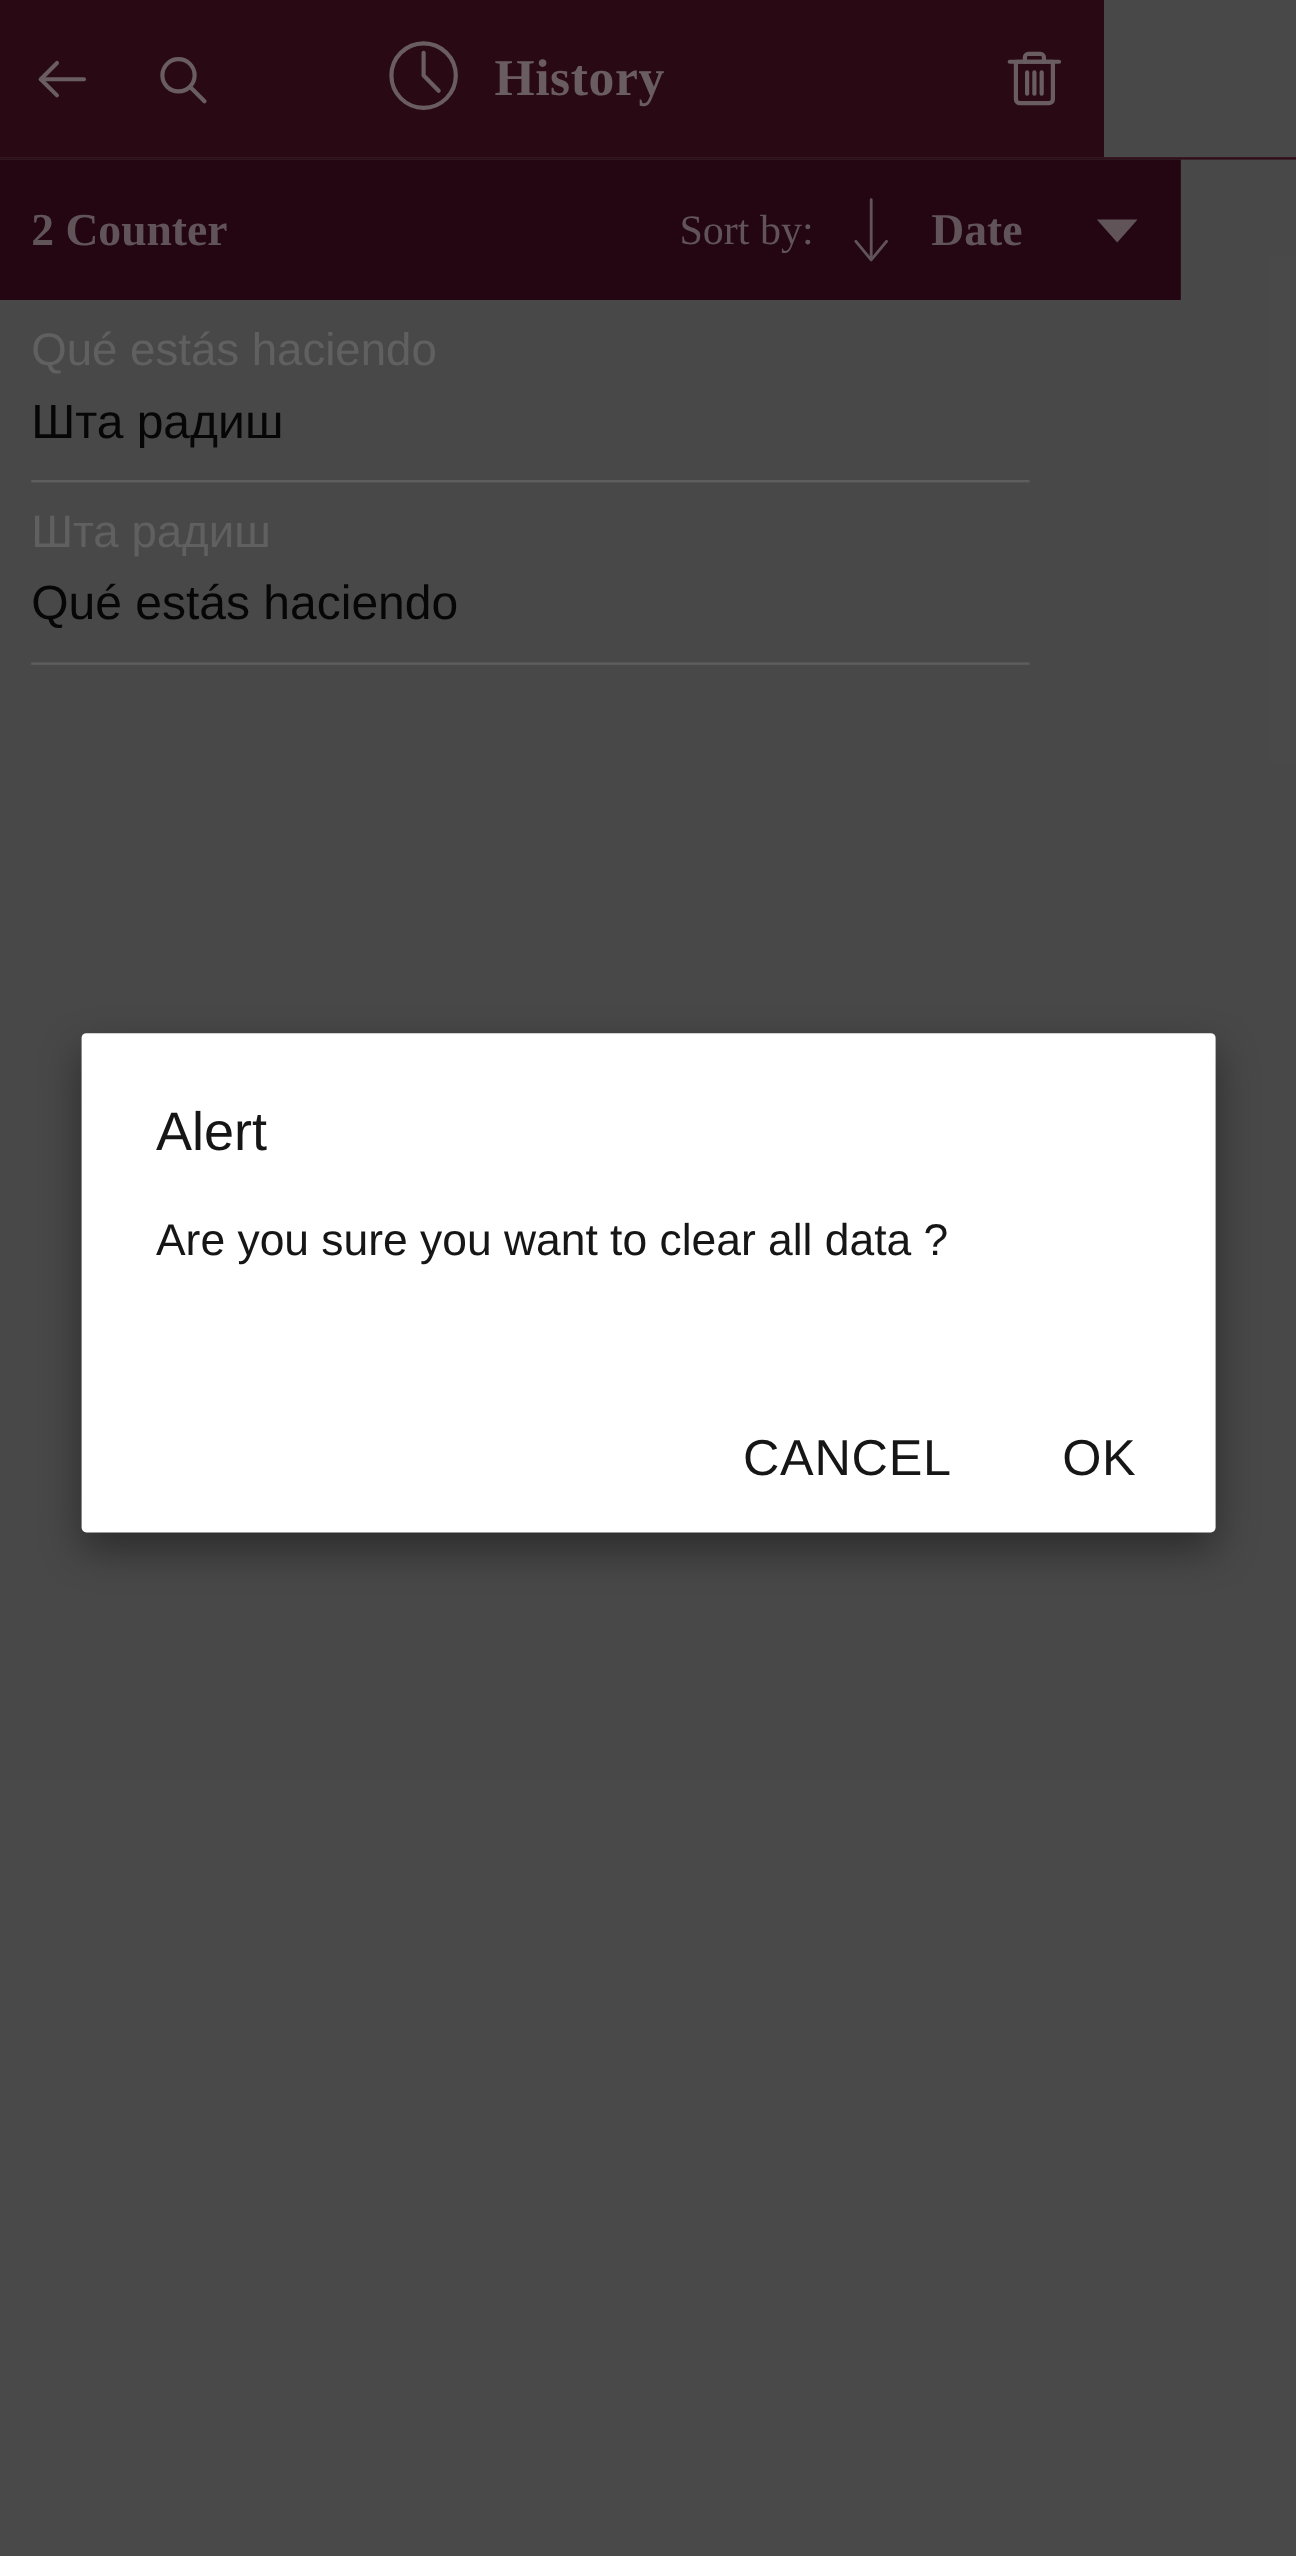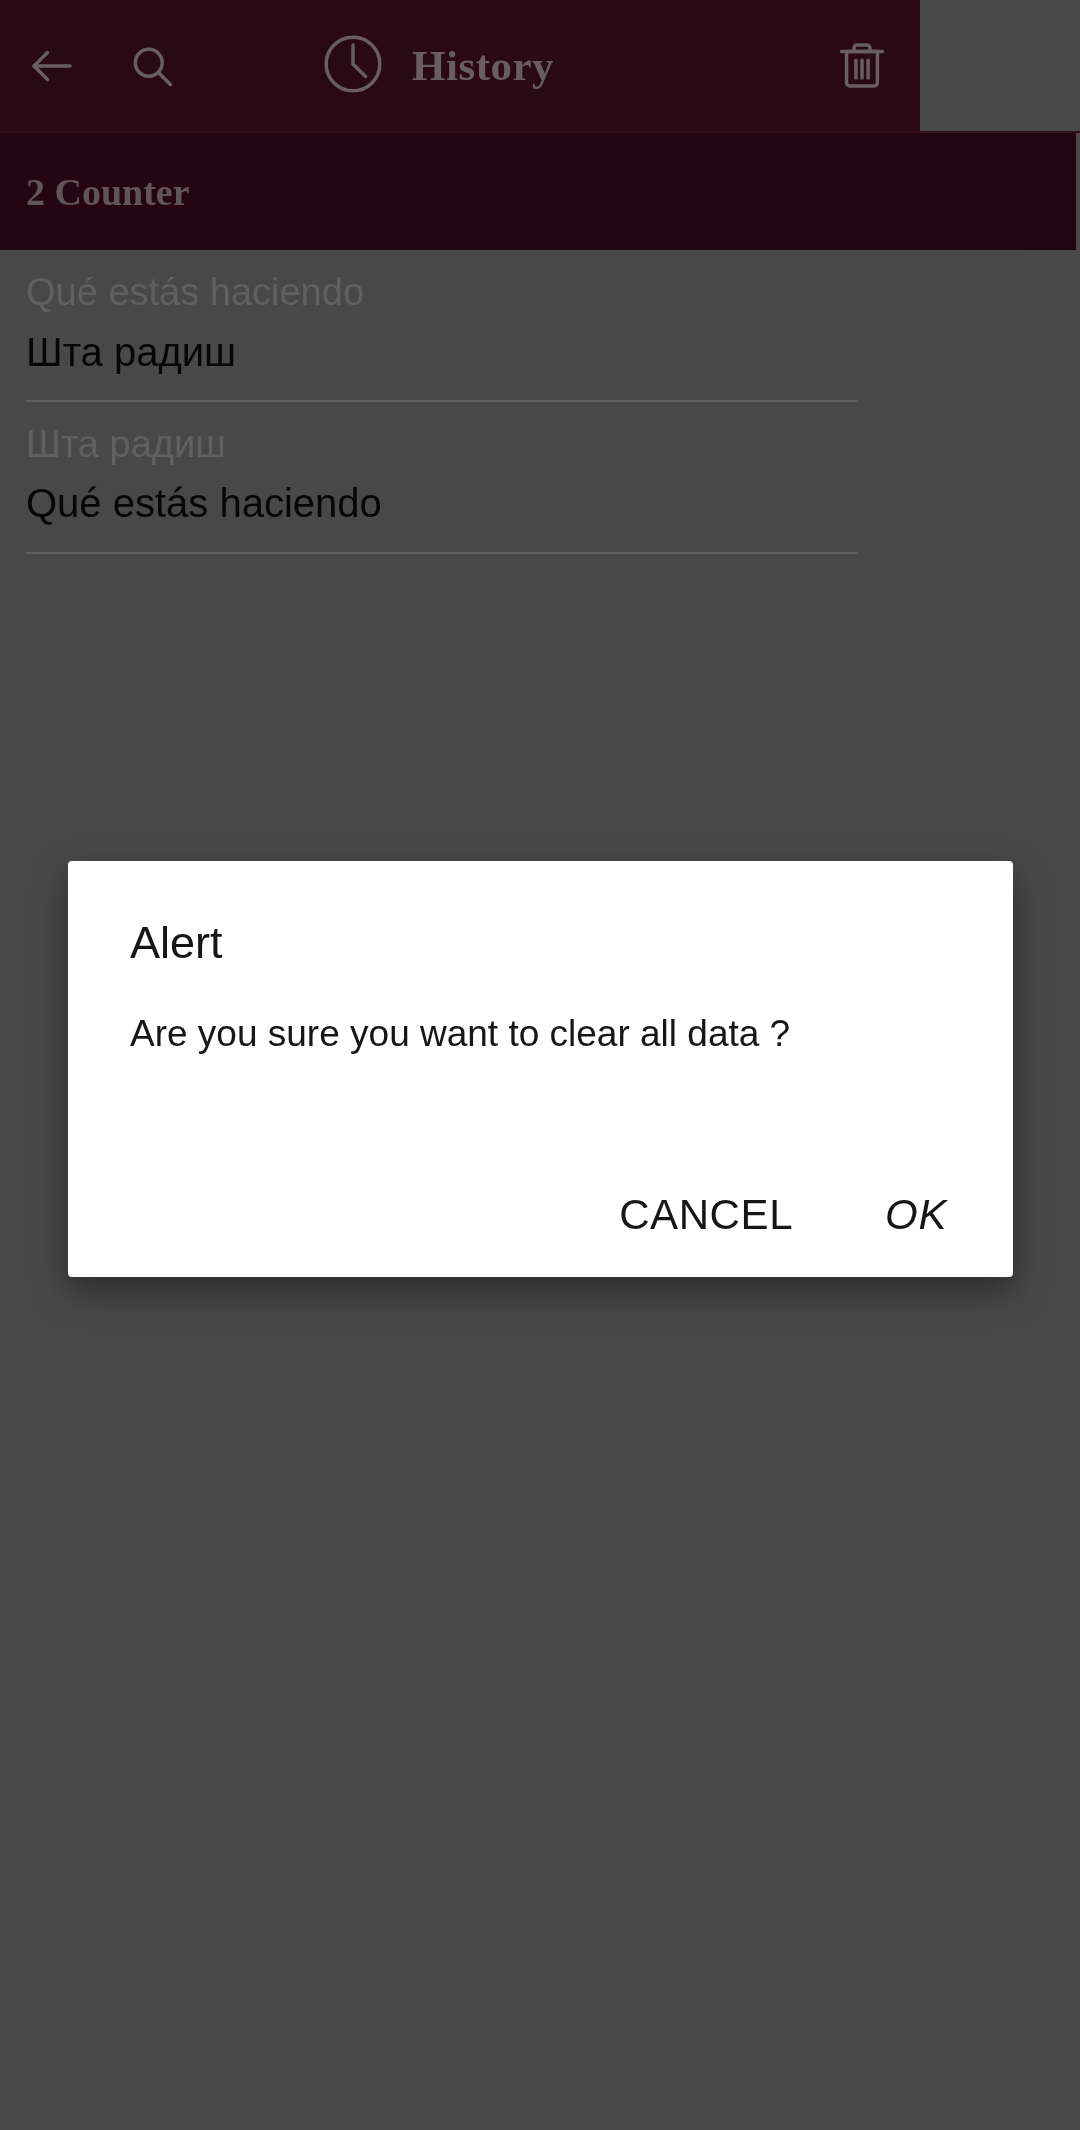--- a/index.html
+++ b/index.html
@@ -71,21 +71,21 @@
   #trash-btn {
     position: absolute;
     right: 20px;
     top: 27px;
   }
 
   
   #sortbar {
     position: absolute;
     left: 0; top: 133px;
-    width: 1076px;
+    width: 984px;
     height: 117px;
     background: #34091a;
     display: flex;
     align-items: center;
   }
   #counter-label {
     font-family: "Liberation Serif", serif;
     font-weight: bold;
     font-size: 38px;
     color: #907d83;
@@ -202,21 +202,21 @@
     font-size: 42px;
     color: #161616;
     letter-spacing: 0.6px;
     padding: 16px 22px;
     background: transparent;
     border: none;
     cursor: pointer;
     font-family: "Liberation Sans", sans-serif;
     white-space: nowrap;
   }
-  #ok-button { margin-left: 48px; margin-right: 22px; font-style: italic; }
+  #ok-button { margin-left: 48px; margin-right: 22px; }
 </style>
 </head>
 <body>
 
 <div id="screen">
 
   <div id="app">
 
     <div id="appbar">
 
@@ -259,20 +259,38 @@
             <line x1="14.6" y1="10" x2="14.6" y2="17.6"></line>
           </svg>
         </span>
       </div>
     </div>
     <div id="appbar-divider"></div>
 
     <div id="sortbar">
       <span id="counter-label">2 Counter</span>
 
+      <div id="sort-group">
+        <span id="sort-by-label">Sort by:</span>
+
+        <span id="sort-dir-icon">
+          <svg width="44" height="62" viewBox="0 0 24 34" fill="none" stroke="#907d83" stroke-width="1.3" stroke-linecap="round" stroke-linejoin="round">
+            <line x1="12" y1="3" x2="12" y2="30"></line>
+            <polyline points="5,22 12,30.5 19,22"></polyline>
+          </svg>
+        </span>
+
+        <span id="sort-field">Date</span>
+
+        <span id="sort-caret">
+          <svg width="34" height="22" viewBox="0 0 34 22">
+            <polygon points="0,2 34,2 17,21" fill="#907d83"></polygon>
+          </svg>
+        </span>
+      </div>
     </div>
 
     <div id="list">
 
       <div class="list-item">
         <div class="item-sub">Qué estás haciendo</div>
         <div class="item-main">Шта радиш</div>
         <div class="item-divider"></div>
       </div>
 

